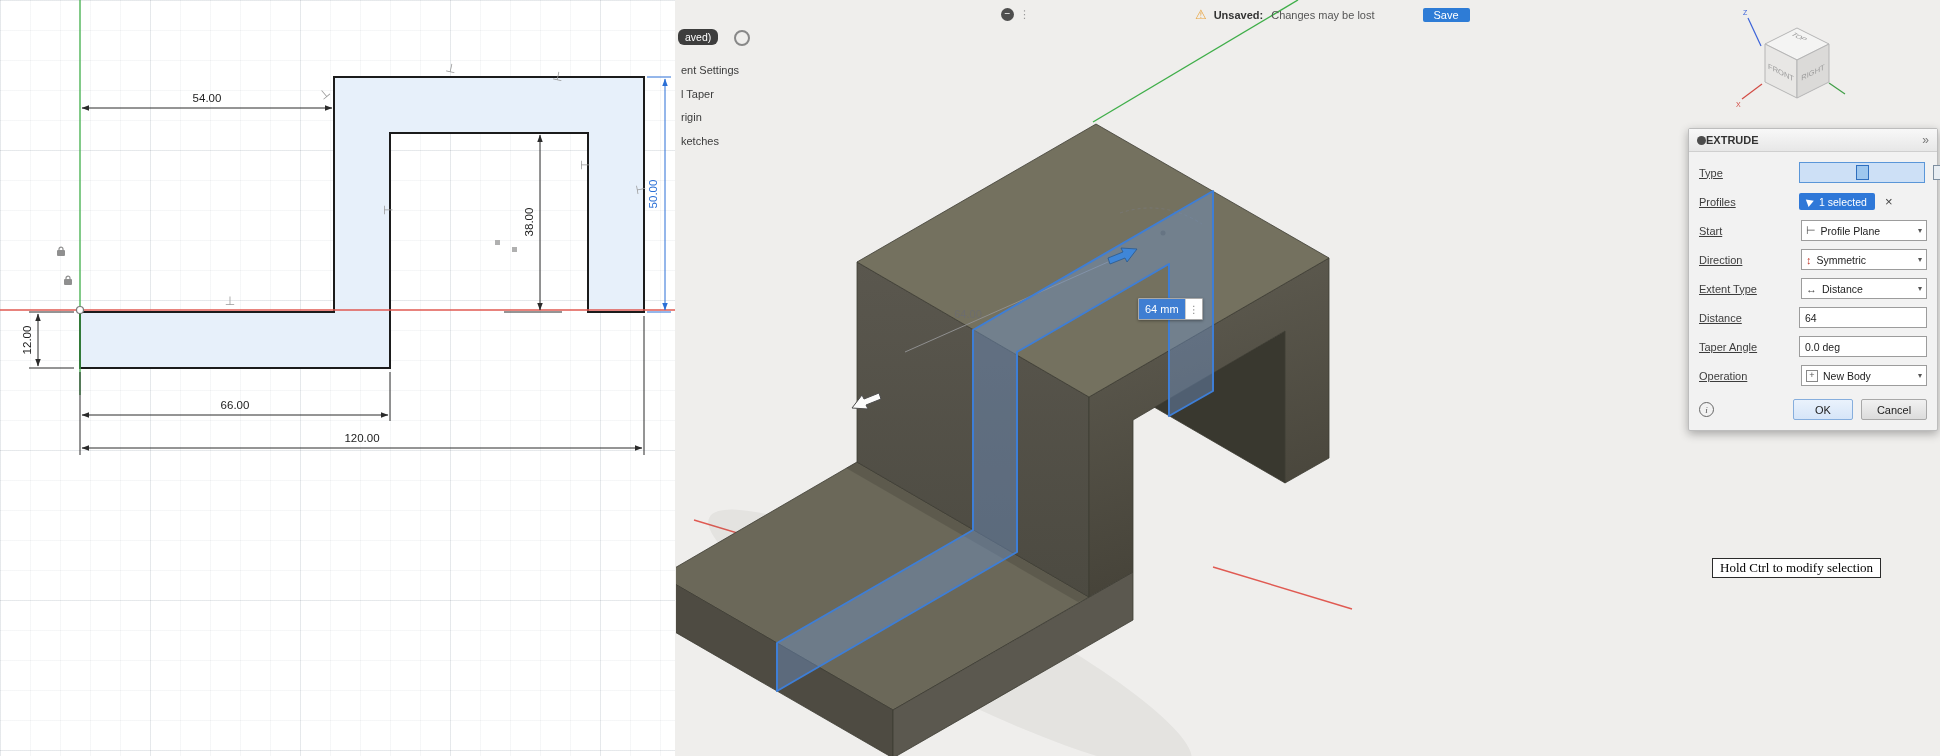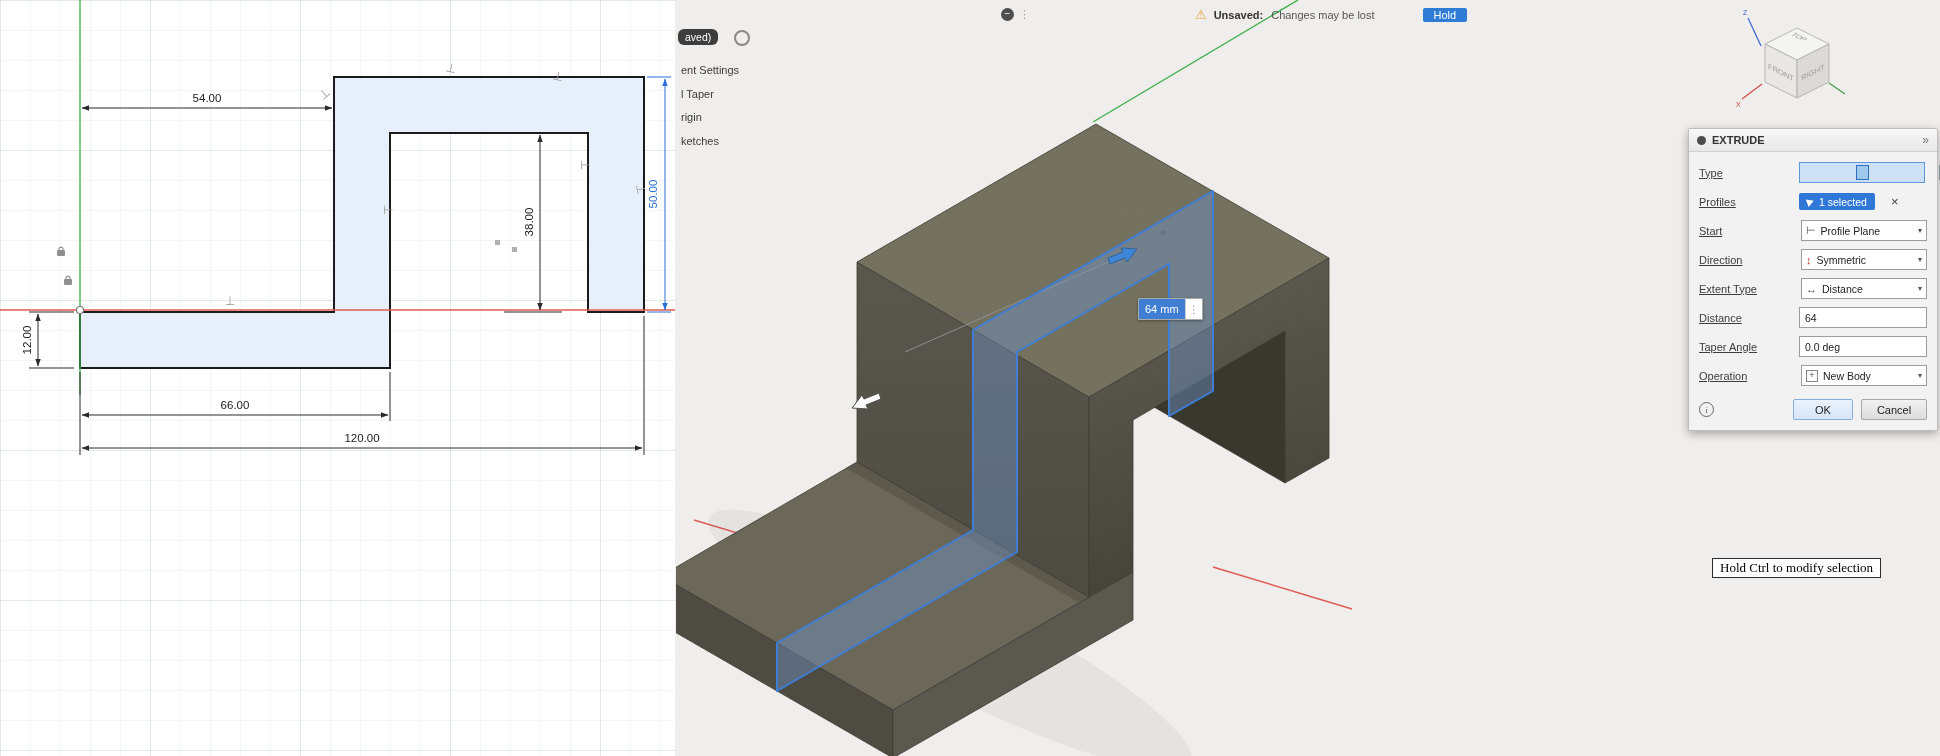--- a/index.html
+++ b/index.html
@@ -41,29 +41,29 @@
   
   .dist-input{left:1138px;top:298px;display:flex;align-items:stretch;background:#fff;
     border:1px solid #a9a9a9;height:20px;box-shadow:0 1px 3px rgba(0,0,0,.35);border-radius:1px;}
   .dist-sel{background:#3f7ed2;color:#fff;font-size:11px;padding:2px 6px;display:flex;align-items:center;}
   .dist-grip{border-left:1px solid #ccc;color:#888;font-size:10px;padding:0 3px;display:flex;align-items:center;}
   
   .viewcube{left:1728px;top:4px;width:120px;height:112px;}
   
   .dialog{left:1688px;top:128px;width:248px;background:#f2f2f2;border:1px solid #bdbdbd;
     box-shadow:0 3px 10px rgba(0,0,0,.3);border-radius:2px;}
-  .dlg-title{height:22px;display:flex;align-items:center;gap:6px;padding:0 8px;
+  .dlg-title{height:22px;display:flex;align-items:center;padding:0 8px;
     background:linear-gradient(#f8f8f8,#e7e7e7);border-bottom:1px solid #cfcfcf;}
   .dlg-dot{width:9px;height:9px;border-radius:50%;background:#4c4c4c;}
   .dlg-title-text{font-size:11px;font-weight:bold;color:#333;flex:1;}
   .dlg-chevrons{color:#777;font-size:12px;cursor:pointer;}
   .dlg-body{padding:6px 10px 0 10px;}
   .row{display:flex;align-items:center;height:29px;}
   .row .lbl{flex:0 0 100px;font-size:11px;color:#3d3d3d;text-decoration:underline;}
-  .ctl{display:flex;align-items:center;gap:6px;}
+  .ctl{display:flex;align-items:center;}
   .icon-btn{width:26px;height:20px;border:1px solid transparent;display:flex;align-items:center;
     justify-content:center;background:transparent;cursor:pointer;}
   .icon-btn.sel{background:#cde0f6;border-color:#5a96d8;}
   .g-ext1{width:11px;height:13px;border:1px solid #2f6fbe;background:#9ec7ee;}
   .g-ext2{width:11px;height:13px;border:1px solid #7d8ea0;background:#e8edf2;}
   .g-meas1{width:11px;height:8px;border:1px solid #777;background:#fff;}
   .g-meas2{width:11px;height:8px;border:1px solid #fff;background:transparent;}
   .mbtn{width:24px;height:18px;border:1px solid #999;background:#fff;display:flex;
     align-items:center;justify-content:center;cursor:pointer;}
   .mbtn.sel{background:#2f78d8;border-color:#2560ac;}
@@ -228,21 +228,21 @@
 
   <div class="ovl mini-ctl">
     <span class="mini-circle">−</span>
     <span class="mini-dots">⋮</span>
   </div>
 
   <div class="ovl warnbar">
     <span class="w-ic">⚠</span>
     <span class="w-label">Unsaved:</span>
     <span class="w-msg">Changes may be lost</span>
-    <span class="w-save">Hold</span>
+    <span class="w-save">Save</span>
   </div>
 
   <div class="ovl dist-input">
     <span class="dist-sel">64 mm</span>
     <span class="dist-grip">⋮</span>
   </div>
 
   <div class="ovl viewcube">
     <svg width="120" height="112">
       <polygon points="37,40 69,24 101,40 69,56" fill="#f4f4f3" stroke="#b5b5b5"></polygon>

